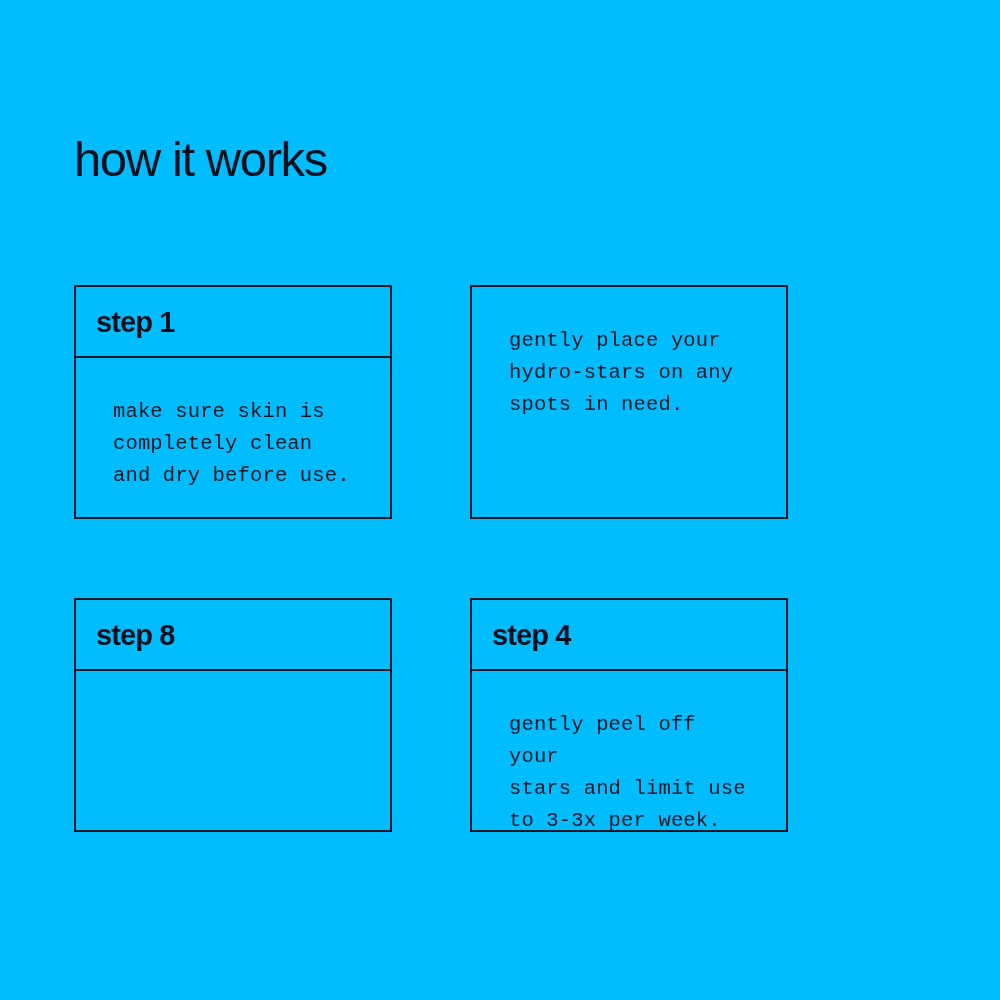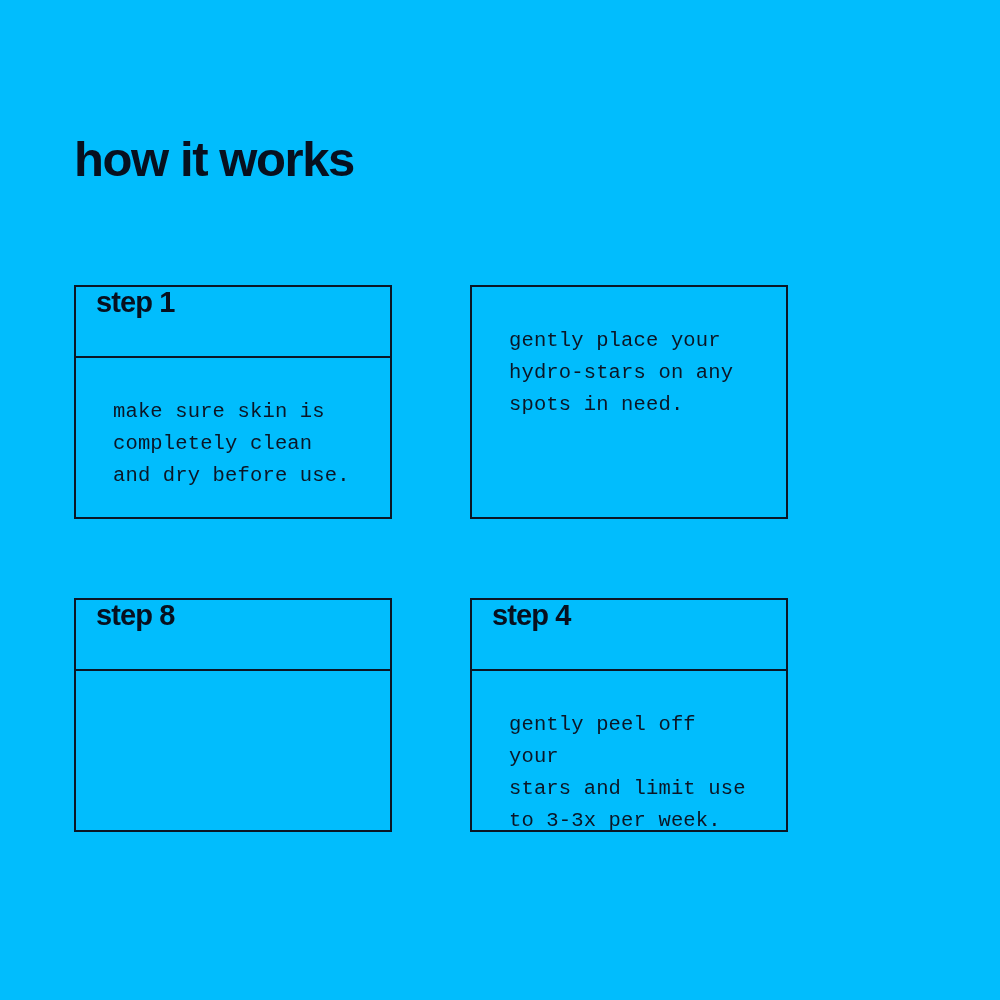--- a/index.html
+++ b/index.html
@@ -24,21 +24,21 @@
     box-sizing: border-box;
   }
 
   
   #page-title {
     position: absolute;
     left: 74px;
     top: 99px;
     font-family: "Liberation Sans", sans-serif;
     font-size: 49px;
-    font-weight: bold;
+    font-weight: normal;
     letter-spacing: -1.4px;
     color: #07101f;
     line-height: 1.12;
     white-space: nowrap;
   }
 
   
   #steps-grid {
     position: absolute;
     left: 74px;
@@ -60,20 +60,21 @@
     display: flex;
     flex-direction: column;
   }
 
   .step-card-header {
     box-sizing: border-box;
     height: 71px;
     min-height: 71px;
     border-bottom: 2.5px solid #0b1626;
     display: flex;
+    align-items: center;
     padding: 0 0 0 20px;
   }
 
   .step-card-title {
     font-family: "Liberation Sans", sans-serif;
     font-size: 29px;
     font-weight: bold;
     letter-spacing: -0.9px;
     color: #07101f;
     line-height: 1;

